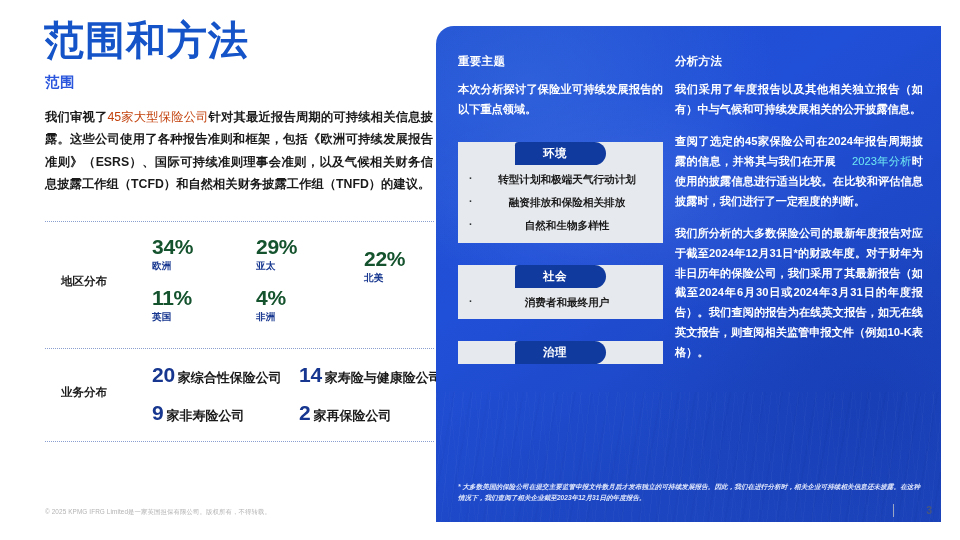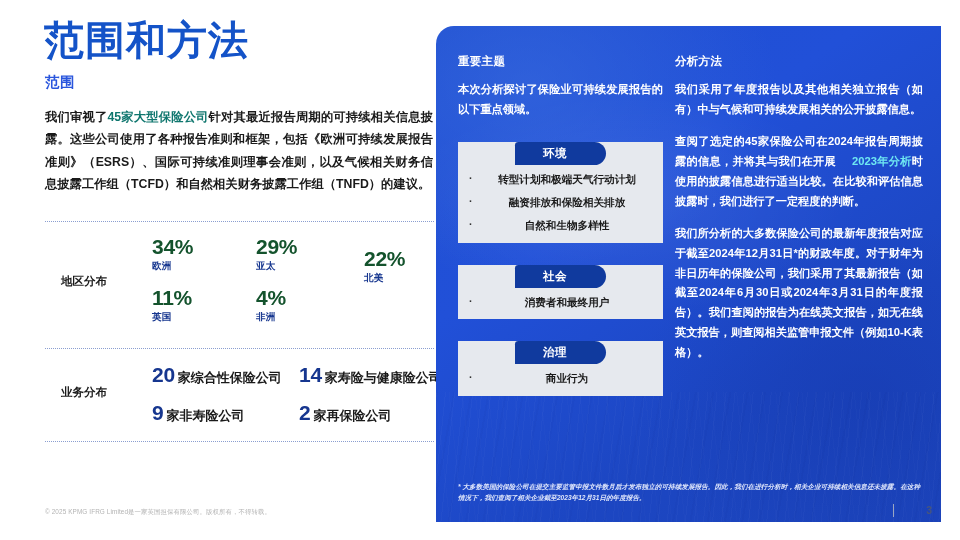--- a/index.html
+++ b/index.html
@@ -55,22 +55,22 @@
     left: 1px;
     top: 106px;
     width: 388px;
     font-size: 12.3px;
     line-height: 1.82;
     color: #1a1a1a;
     text-align: justify;
     font-weight: 600;
   }
   .intro-para .hl {
-    color: #0f766e;
-    font-weight: bold;
+    color: #c2410c;
+    font-weight: normal;
   }
 
   .divider {
     position: absolute;
     left: 1px;
     width: 389px;
     height: 0;
     border-top: 1.6px dotted #8b9ed0;
   }
   .divider.d1 { top: 221px; }
@@ -244,21 +244,21 @@
   .p-para {
     font-size: 11.2px;
     line-height: 1.78;
     color: #ffffff;
     font-weight: 600;
     text-align: justify;
     margin-bottom: 12px;
   }
   .p-para .cyan {
     color: #6fe8f2;
-    font-weight: bold;
+    font-weight: normal;
     margin-left: 16px;
   }
 
   
   .esg-card {
     position: relative;
     margin-top: 22px;
     background: #e6e9ee;
     width: 205px;
     text-align: center;
@@ -399,23 +399,20 @@
 
         <div class="esg-card">
           <div class="esg-tab">社会</div>
           <div class="esg-body">
             <div class="esg-li">消费者和最终用户</div>
           </div>
         </div>
 
         <div class="esg-card">
           <div class="esg-tab">治理</div>
-          <div class="esg-body">
-            <div class="esg-li">商业行为</div>
-          </div>
         </div>
       </div>
 
       <div class="pcol-right">
         <div class="p-heading">分析方法</div>
         <div class="p-para">我们采用了年度报告以及其他相关独立报告（如有）中与气候和可持续发展相关的公开披露信息。</div>
         <div class="p-para">
           <span>查阅了选定的45家保险公司在2024年报告周期披露的信息，并将其与我们在开展</span><span class="cyan">2023年分析</span><span>时使用的披露信息进行适当比较。在比较和评估信息披露时，我们进行了一定程度的判断。</span>
         </div>
         <div class="p-para">我们所分析的大多数保险公司的最新年度报告对应于截至2024年12月31日*的财政年度。对于财年为非日历年的保险公司，我们采用了其最新报告（如截至2024年6月30日或2024年3月31日的年度报告）。我们查阅的报告为在线英文报告，如无在线英文报告，则查阅相关监管申报文件（例如10-K表格）。</div>

